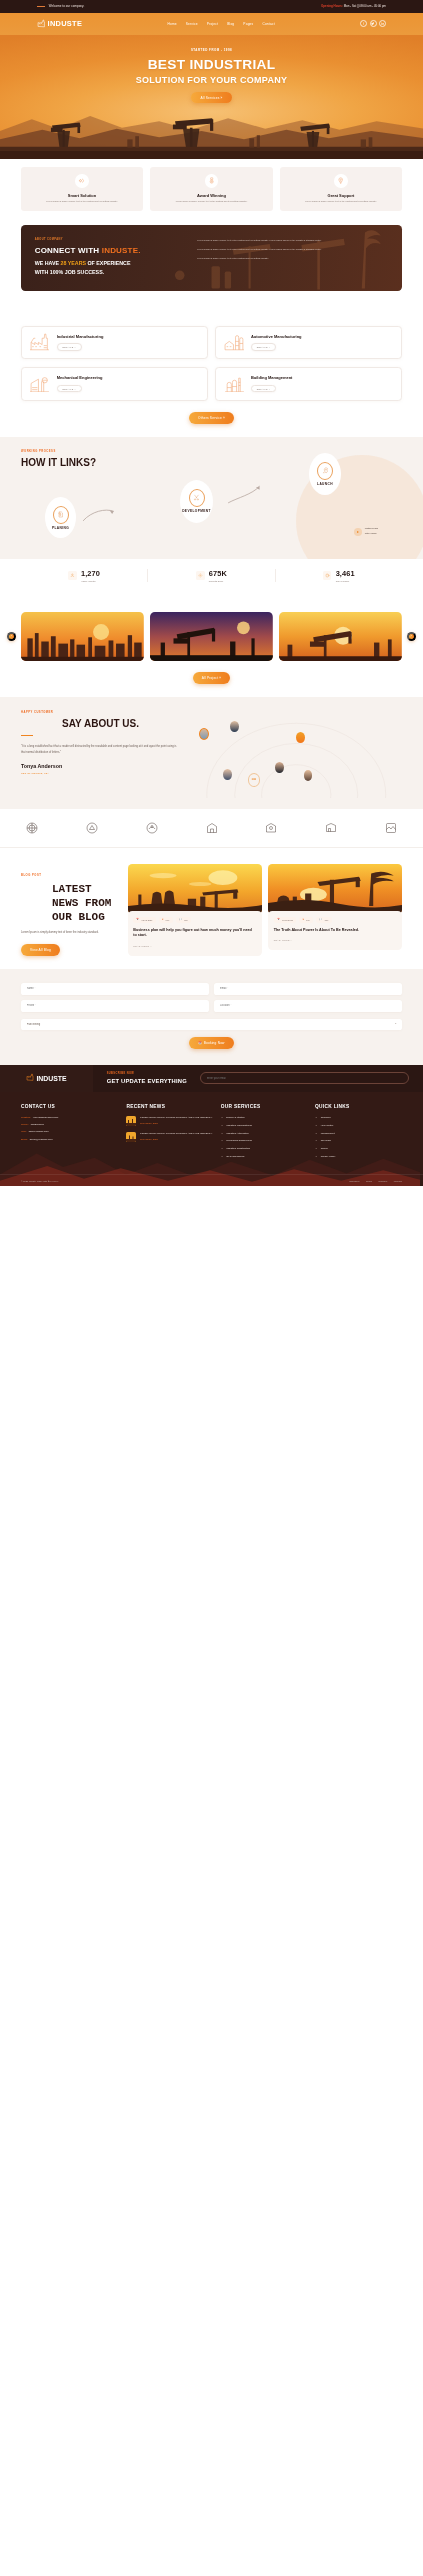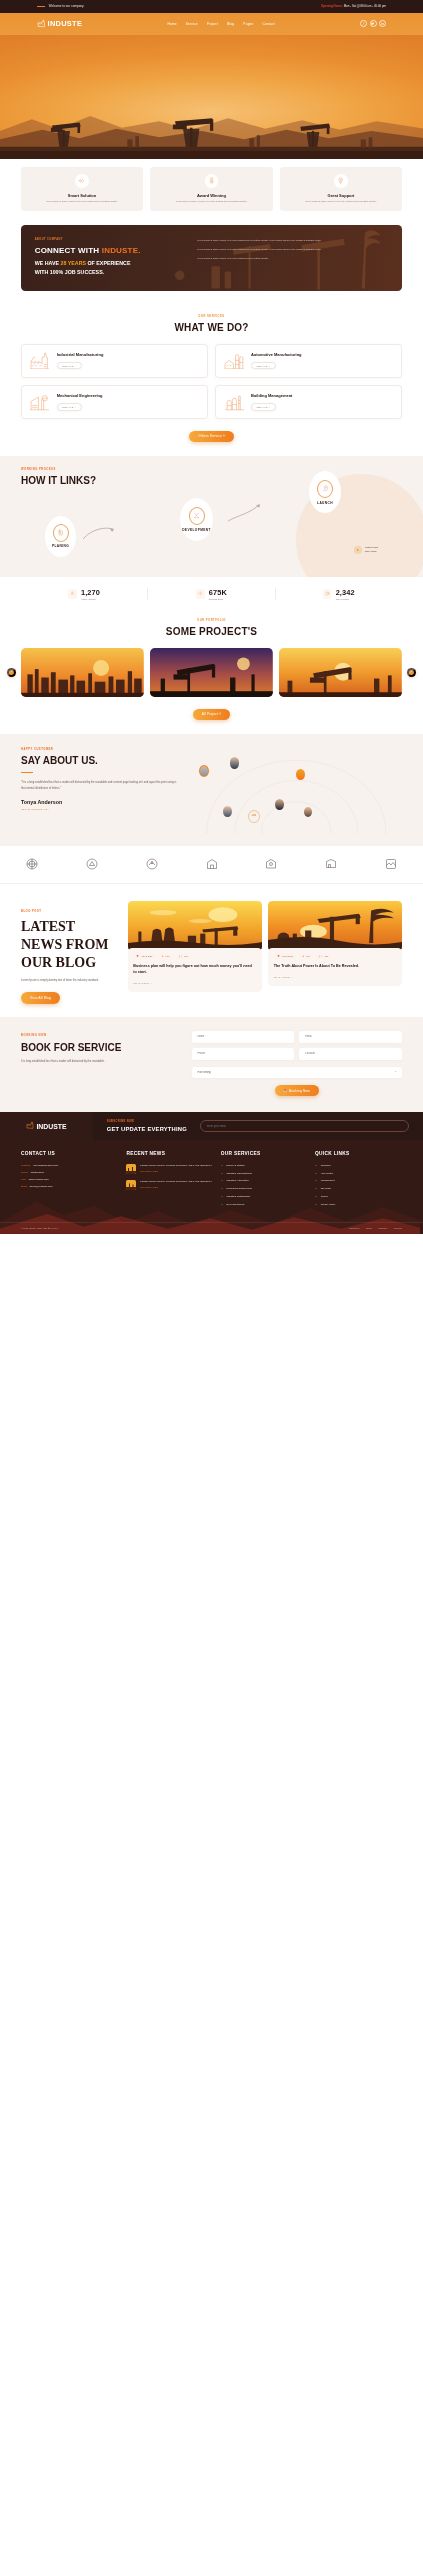--- a/index.html
+++ b/index.html
@@ -140,42 +140,42 @@
     display:flex; align-items:center; justify-content:center; cursor:pointer;
     box-shadow:0 1.1px 3.2px rgba(216,114,25,.35); top:50%; margin-top:-4.5px; }
   .arrowbtn.l { left:-13.7px; } .arrowbtn.r { right:-13.7px; }
 
   
   .testi { background:#f7f2ee; padding:13.7px 0 16px; position:relative; overflow:hidden; }
   .testi-in { display:flex; gap:9.5px; }
   .testi-left { width:159px; }
   .testi .eyebrow { color:#ef6a1f; font-size:2.7px; font-weight:bold; letter-spacing:0.5px; }
   .testi h2 { font-size:10px; font-weight:bold; color:#2b1410; margin-top:4.2px;
-    font-family:"Liberation Sans Narrow","Liberation Sans",sans-serif; font-stretch:condensed; }
+    font-family:"Liberation Sans Narrow","Liberation Sans",sans-serif; font-stretch:condensed;text-align:center; }
   .rule { width:11.6px; height:1.1px; background:#ef8420; margin:5.8px 0 7.4px; }
   .testi-quote { font-size:2.7px; color:#6f6059; line-height:2.2; }
   .testi-name { font-size:5.3px; font-weight:bold; color:#201210; margin-top:7.4px;
     font-family:"Liberation Sans Narrow","Liberation Sans",sans-serif; font-stretch:condensed; }
   .testi-role { font-size:2.2px; color:#ef8420; margin-top:3.2px; letter-spacing:0.2px; }
   .testi-right { flex:1; position:relative; height:82px; }
   .av { position:absolute; border-radius:50%; overflow:hidden; }
   .av.sel { border:0.6px solid #ef8420; }
 
   
   .clients { background:#fff; padding:12.7px 0; }
   .clogos { display:flex; justify-content:space-between; align-items:center; padding:0 5.3px; }
   .clogo { width:12px; height:12px; }
 
   
   .blog { background:#fff; padding:5.3px 0 13.7px; border-top:0.3px solid #f3eeea; }
   .blog-in { display:flex; gap:8.5px; margin-top:11.6px; }
   .blog-left { width:98px; padding-top:9.5px; }
   .blog .eyebrow { color:#ef6a1f; font-size:2.7px; font-weight:bold; letter-spacing:0.5px; }
-  .blog h2 { font-size:14px; font-weight:bold; color:#2b1410; margin-top:4.8px; line-height:1.28;
-    font-family:Liberation Serif, serif; font-stretch:condensed; }
+  .blog h2 { font-size:11px; font-weight:bold; color:#2b1410; margin-top:4.8px; line-height:1.28;
+    font-family:Liberation Mono, monospace; font-stretch:condensed;margin-left:31px; }
   .blog-sub { font-size:2.7px; color:#6f6059; line-height:2.1; margin-top:6.3px; }
   .blog-cards { flex:1; display:flex; gap:6.3px; }
   .bcard { flex:1; }
   .bcard .thumb { height:50px; border-radius:4.2px; overflow:hidden; }
   .bcard .body { background:#faf5f1; border-radius:4.2px; padding:5.3px 5.8px 6.3px; margin-top:-3.2px;
                  position:relative; }
   .meta { display:flex; flex-wrap:wrap; gap:3.2px; margin-bottom:4.2px; }
   .chip { background:#fdf3ec; border-radius:2.1px; padding:1.9px 3.2px; display:flex;
           align-items:center; gap:2.1px; font-size:2.2px; color:#8a7a74; }
   .chip .g { color:#ef6a1f; font-size:2.4px; }
@@ -317,20 +317,28 @@
     <path d="M0 100 L800 100 L800 115 L0 115Z" fill="#3a1d12"></path>
     <g fill="#57301c" opacity="0.8">
       <rect x="240" y="78" width="10" height="16"></rect>
         <rect x="255" y="72" width="7" height="22"></rect>
       <rect x="470" y="76" width="9" height="18"></rect>
         <rect x="484" y="70" width="6" height="24"></rect>
       <rect x="680" y="78" width="10" height="16"></rect>
         <rect x="695" y="74" width="7" height="20"></rect>
     </g>
   </svg>
+  <div class="hero-content">
+    <div class="eyebrow cond">STARTED FROM - 1998</div>
+    <h1>
+      <span>BEST INDUSTRIAL</span>
+      <span class="l2">SOLUTION FOR YOUR COMPANY</span>
+    </h1>
+    <button class="btn-pill">All Services »</button>
+  </div>
 </section>
 
 <section class="features">
   <div class="wrap">
     <div class="feature-grid">
       <div class="fcard">
         <div class="ic">
           <svg viewBox="0 0 24 24" width="7.4" height="7.4" fill="none" stroke="#ef8d4a" stroke-width="1.2">
             <circle cx="8" cy="12" r="3.2"></circle>
               <path d="M8 8.8V7M8 15.2V17M4.8 12H3M11.2 12H13"></path>
@@ -395,24 +403,20 @@
           <p>Lorem ipsum is simply dummy text of the printing and typesetting industry. Lorem ipsum has been the industry's standard printer.</p>
           <p>Lorem ipsum is simply dummy text of the printing and typesetting industry.</p>
         </div>
       </div>
     </div>
   </div>
 </section>
 
 <section class="services">
   <div class="wrap">
-    <div class="sec-head">
-      <div class="eyebrow cond">OUR SERVICES</div>
-      <h2>WHAT WE DO?</h2>
-    </div>
     <div class="svc-grid">
 
       <div class="svc">
         <span class="svc-ic">
           <svg viewBox="0 0 40 34" fill="none" stroke="#f0a06a" stroke-width="1">
               <path d="M2 32h36M4 32V18l7 4v-4l7 4v-4l7 4V10h4l1-8h2l1 8h2v22"></path>
               <path d="M6 26h3M12 26h3M20 26h3M28 24h6M28 28h6"></path>
               <path d="M4 18l5-8h3"></path>
             </svg>
         </span>
@@ -566,34 +570,30 @@
       </div>
       <div class="ct">
         <span class="cic">
           <svg viewBox="0 0 24 24" width="4.8" height="4.8" fill="none" stroke="#ef8d28" stroke-width="1.5">
               <path d="M5 8h12v7a5 5 0 01-5 5H10a5 5 0 01-5-5z"></path>
               <path d="M17 10h2a2.5 2.5 0 010 5h-2"></path>
               <path d="M9 3v2M13 3v2"></path>
             </svg>
         </span>
         <div>
-          <div class="num">2,342</div>
+          <div class="num">3,461</div>
           <div class="lbl">Cup of coffee</div>
         </div>
       </div>
     </div>
   </div>
 </section>
 
 <section class="portfolio">
   <div class="wrap">
-    <div class="sec-head">
-      <div class="eyebrow cond">OUR PORTFOLIO</div>
-      <h2>SOME PROJECT'S</h2>
-    </div>
     <div class="proj-row">
       <button class="arrowbtn l">‹</button>
 
       <div class="proj">
         <svg viewBox="0 0 230 93" preserveAspectRatio="none" width="100%" height="100%">
           <defs>
               <linearGradient id="p1" x1="0" y1="0" x2="0" y2="1">
                 <stop offset="0" stop-color="#f5c24a"></stop>
                 <stop offset="0.55" stop-color="#ef8b2c"></stop>
                 <stop offset="1" stop-color="#d5601c"></stop>
@@ -844,25 +844,20 @@
           </div>
         </div>
       </div>
     </div>
   </div>
 </section>
 
 <section class="booking">
   <div class="wrap">
     <div class="booking-in">
-      <div class="bk-left">
-        <div class="eyebrow cond">BOOKING NOW</div>
-        <h2>BOOK FOR SERVICE</h2>
-        <p>It is long established fact that a reader will distracted by the reasdable.</p>
-      </div>
       <div class="bk-form">
         <div class="frow">
           <input class="fin" placeholder="Name *" style="">
           <input class="fin" placeholder="Email *" style="">
         </div>
         <div class="frow">
           <input class="fin" placeholder="Phone *" style="">
           <input class="fin" placeholder="Location *" style="">
         </div>
         <div class="selwrap">

